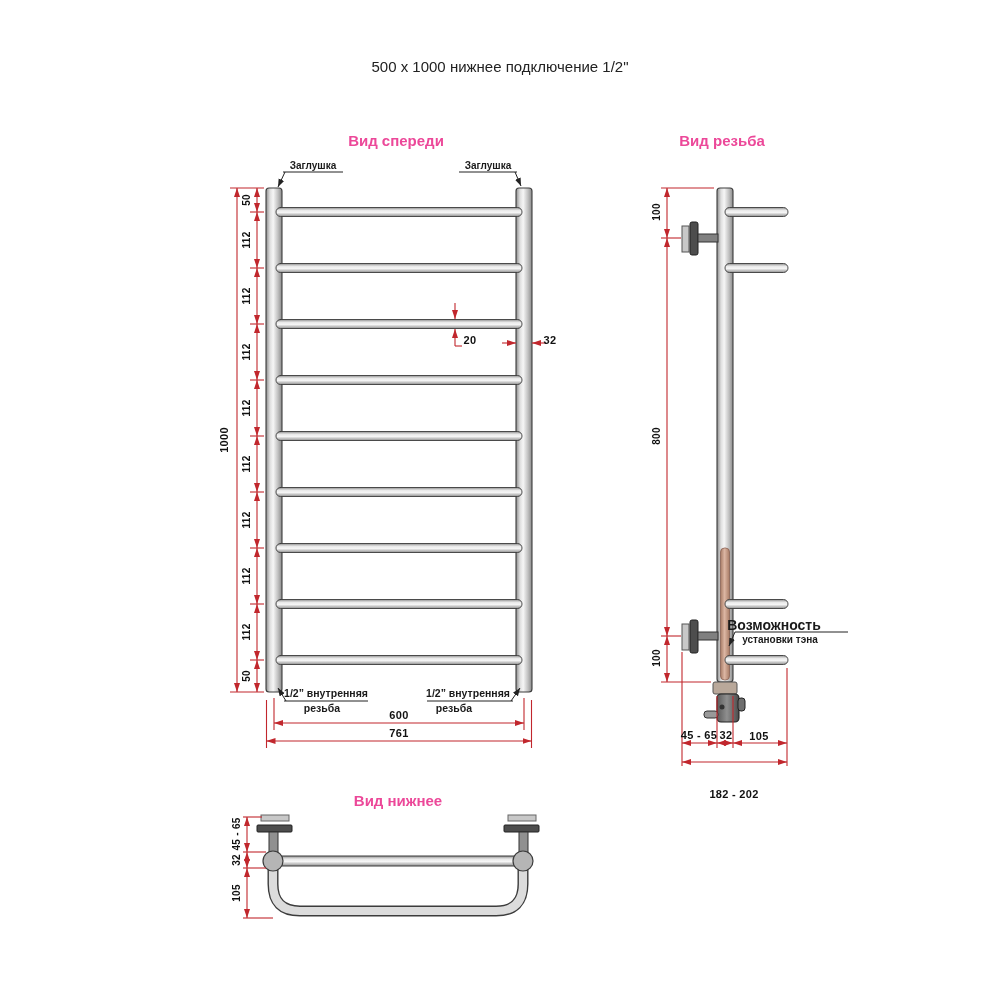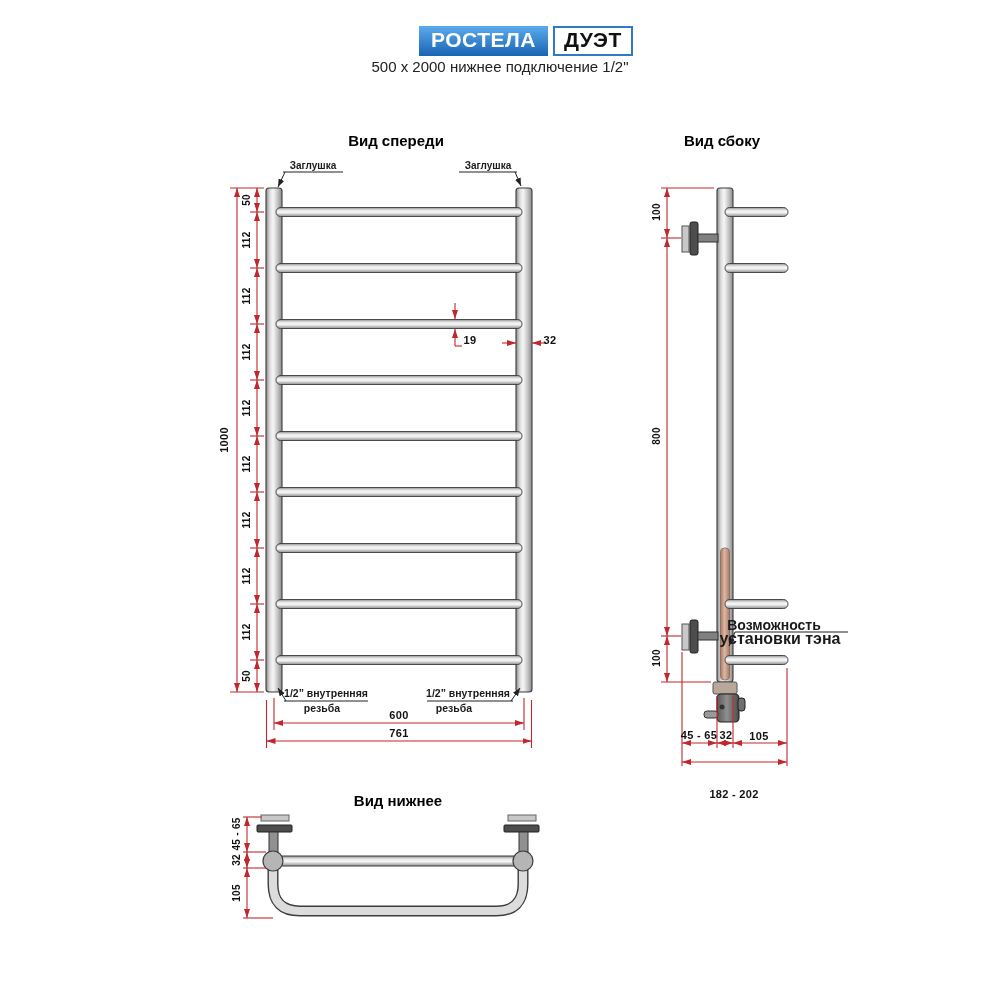--- a/index.html
+++ b/index.html
@@ -4,21 +4,21 @@
 <style>
   html,body{margin:0;padding:0;background:#fff;}
   #page{position:relative;width:1000px;height:1000px;background:#fff;overflow:hidden;
         font-family:"Liberation Sans",sans-serif;color:#111;}
   #drawing{position:absolute;left:0;top:0;}
   .lbl{position:absolute;transform:translate(-50%,-50%);white-space:nowrap;}
   .vlbl{position:absolute;transform:translate(-50%,-50%) rotate(-90deg);white-space:nowrap;}
   .dim{font-size:11px;font-weight:bold;color:#111;letter-spacing:.3px;}
   .dims{font-size:10px;font-weight:bold;color:#111;letter-spacing:.3px;}
   .ann{font-size:10px;font-weight:bold;color:#1a1a1a;}
-  .vtitle{font-size:15px;font-weight:bold;color:#000000;}
+  .vtitle{font-size:15px;font-weight:bold;color:#ec4899;}
   .logo-row{position:absolute;left:419px;top:26px;display:flex;gap:5px;align-items:stretch;}
   .brand-box{background:linear-gradient(#5aabec,#1a64b4);color:#fff;font-size:21px;font-weight:bold;
              padding:2px 12px 4px 12px;letter-spacing:.5px;}
   .model-box{background:#fff;border:2px solid #2e7bc4;color:#111;font-size:21px;font-weight:bold;
              padding:0px 9px 2px 9px;letter-spacing:.5px;}
   .subtitle{position:absolute;left:0;right:0;top:58px;text-align:center;font-size:15px;color:#222;}
 </style>
 </head>
 <body>
 
@@ -198,25 +198,21 @@
       <line x1="243" y1="817" x2="262" y2="817"></line>
       <line x1="243" y1="852" x2="266" y2="852"></line>
       <line x1="243" y1="868" x2="266" y2="868"></line>
       <line x1="243" y1="918" x2="273" y2="918"></line>
       <line x1="247" y1="817" x2="247" y2="852" marker-start="url(#aS)" marker-end="url(#aE)"></line>
       <line x1="247" y1="852" x2="247" y2="868" marker-start="url(#aS)" marker-end="url(#aE)"></line>
       <line x1="247" y1="868" x2="247" y2="918" marker-start="url(#aS)" marker-end="url(#aE)"></line>
     </g>
   </svg>
 
-  <div class="logo-row">
-    <div class="brand-box">РОСТЕЛА</div>
-    <div class="model-box">ДУЭТ</div>
-  </div>
-  <div class="subtitle">500 x 2000 нижнее подключение 1/2"</div>
+  <div class="subtitle">500 x 1000 нижнее подключение 1/2"</div>
 
   <div class="lbl vtitle" style="left:396px;top:140px">Вид спереди</div>
   <div class="lbl ann" style="left:313px;top:165px">Заглушка</div>
   <div class="lbl ann" style="left:488px;top:165px">Заглушка</div>
   <div class="lbl ann" style="left:326px;top:693px;font-size:10.5px">1/2” внутренняя</div>
   <div class="lbl ann" style="left:322px;top:708px;font-size:10.5px">резьба</div>
   <div class="lbl ann" style="left:468px;top:693px;font-size:10.5px">1/2” внутренняя</div>
   <div class="lbl ann" style="left:454px;top:708px;font-size:10.5px">резьба</div>
 
   <div class="vlbl dim" style="left:224px;top:440px">1000</div>
@@ -224,31 +220,31 @@
   <div class="vlbl dims" style="left:246px;top:240px">112</div>
   <div class="vlbl dims" style="left:246px;top:296px">112</div>
   <div class="vlbl dims" style="left:246px;top:352px">112</div>
   <div class="vlbl dims" style="left:246px;top:408px">112</div>
   <div class="vlbl dims" style="left:246px;top:464px">112</div>
   <div class="vlbl dims" style="left:246px;top:520px">112</div>
   <div class="vlbl dims" style="left:246px;top:576px">112</div>
   <div class="vlbl dims" style="left:246px;top:632px">112</div>
   <div class="vlbl dims" style="left:246px;top:676px">50</div>
 
-  <div class="lbl dim" style="left:470px;top:340px">19</div>
+  <div class="lbl dim" style="left:470px;top:340px">20</div>
   <div class="lbl dim" style="left:550px;top:340px">32</div>
   <div class="lbl dim" style="left:399px;top:715px">600</div>
   <div class="lbl dim" style="left:399px;top:733px">761</div>
 
-  <div class="lbl vtitle" style="left:722px;top:140px">Вид сбоку</div>
+  <div class="lbl vtitle" style="left:722px;top:140px">Вид резьба</div>
   <div class="vlbl dims" style="left:656px;top:212px">100</div>
   <div class="vlbl dims" style="left:656px;top:436px">800</div>
   <div class="vlbl dims" style="left:656px;top:658px">100</div>
   <div class="lbl ann" style="left:774px;top:625px;font-size:14px">Возможность</div>
-  <div class="lbl ann" style="left:780px;top:639px;font-size:16px">установки тэна</div>
+  <div class="lbl ann" style="left:780px;top:639px;font-size:10px">установки тэна</div>
   <div class="lbl dim" style="left:699px;top:735px">45 - 65</div>
   <div class="lbl dim" style="left:726px;top:735px">32</div>
   <div class="lbl dim" style="left:759px;top:736px">105</div>
   <div class="lbl dim" style="left:734px;top:794px">182 - 202</div>
 
   <div class="lbl vtitle" style="left:398px;top:800px">Вид нижнее</div>
   <div class="vlbl dims" style="left:236px;top:834px">45 - 65</div>
   <div class="vlbl dims" style="left:236px;top:860px">32</div>
   <div class="vlbl dims" style="left:236px;top:893px">105</div>
 

